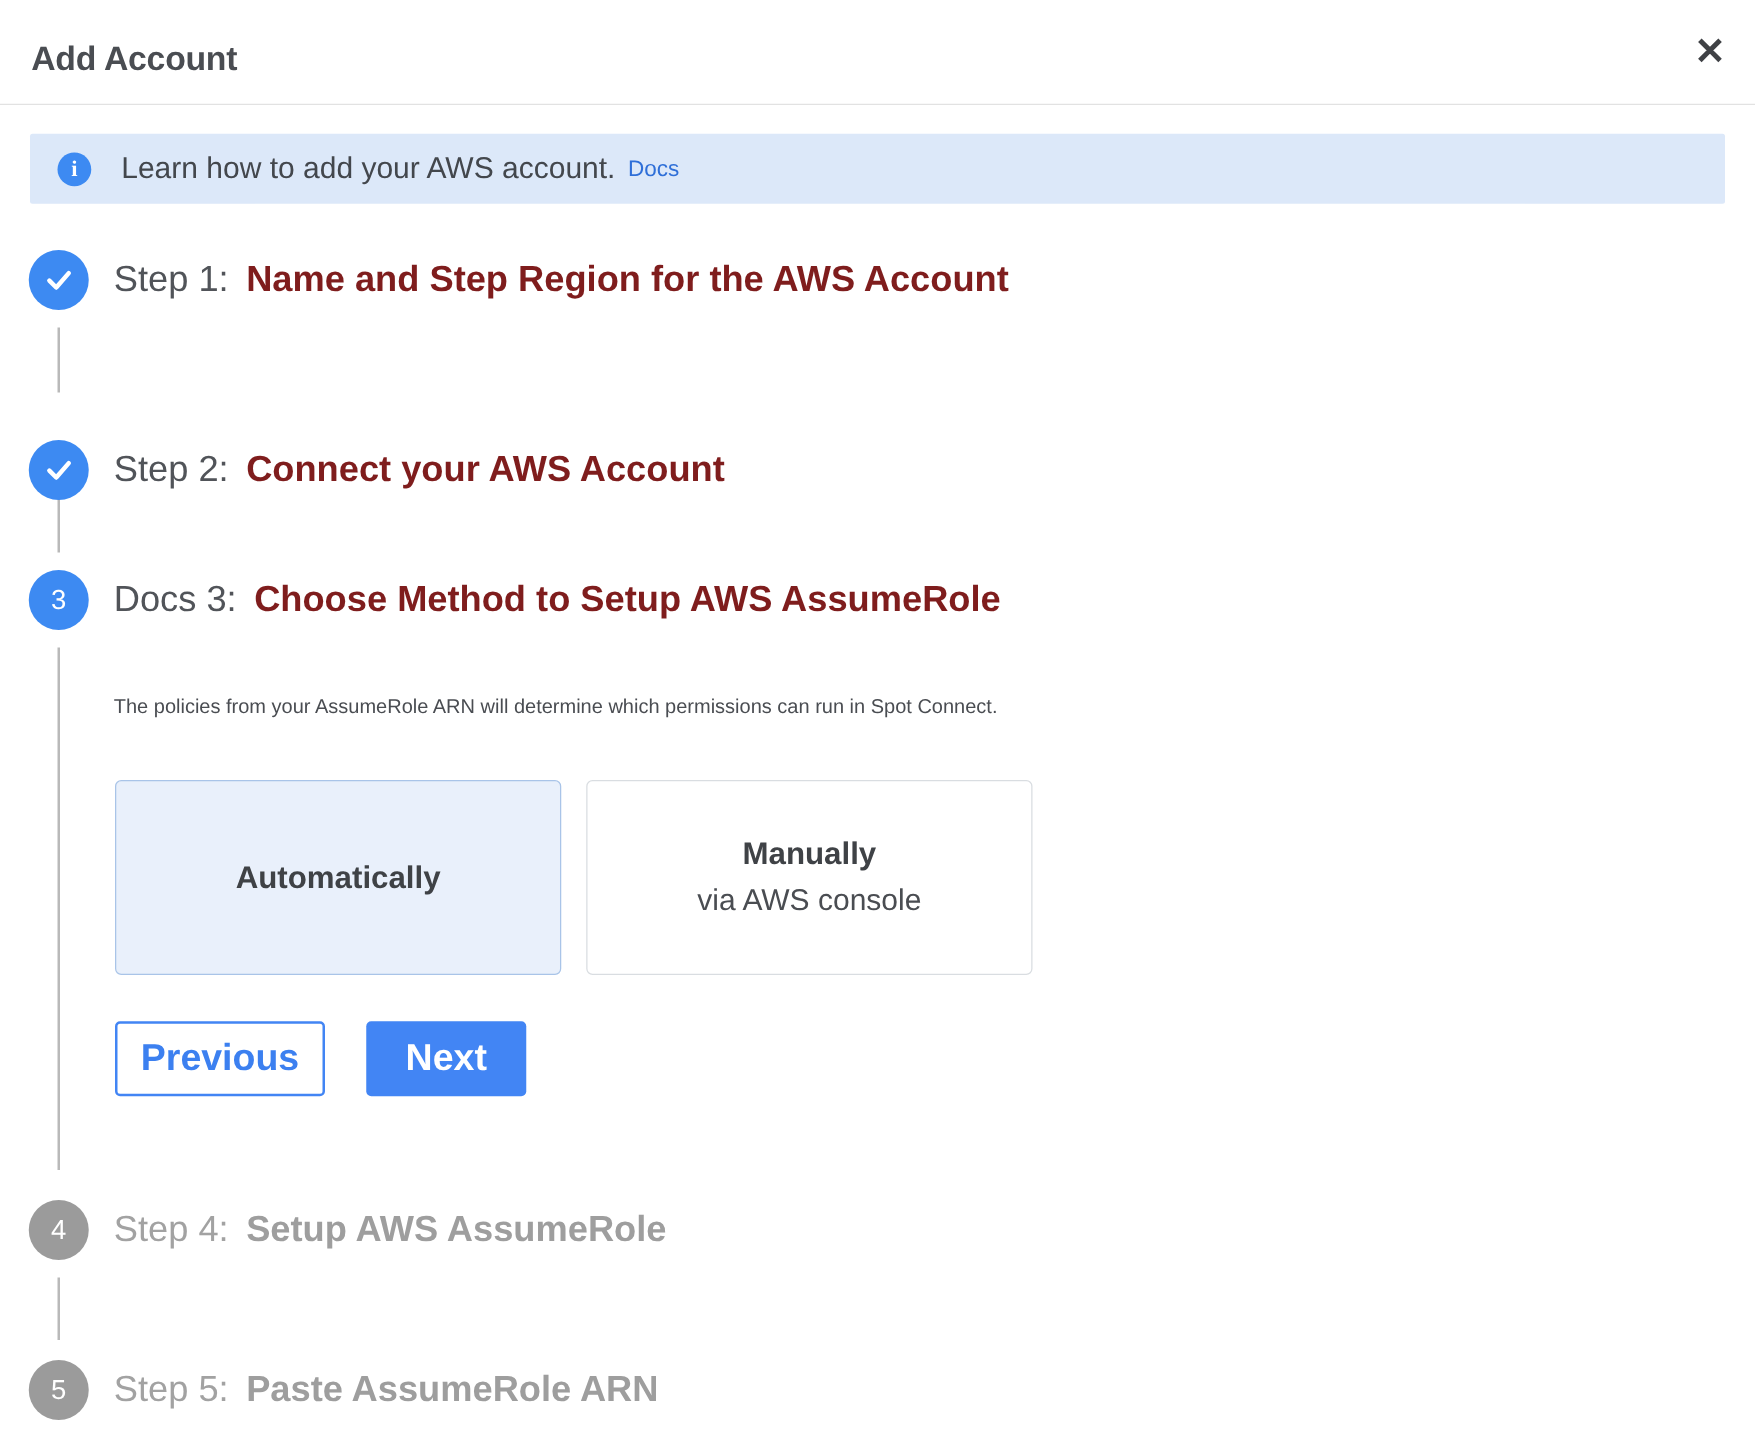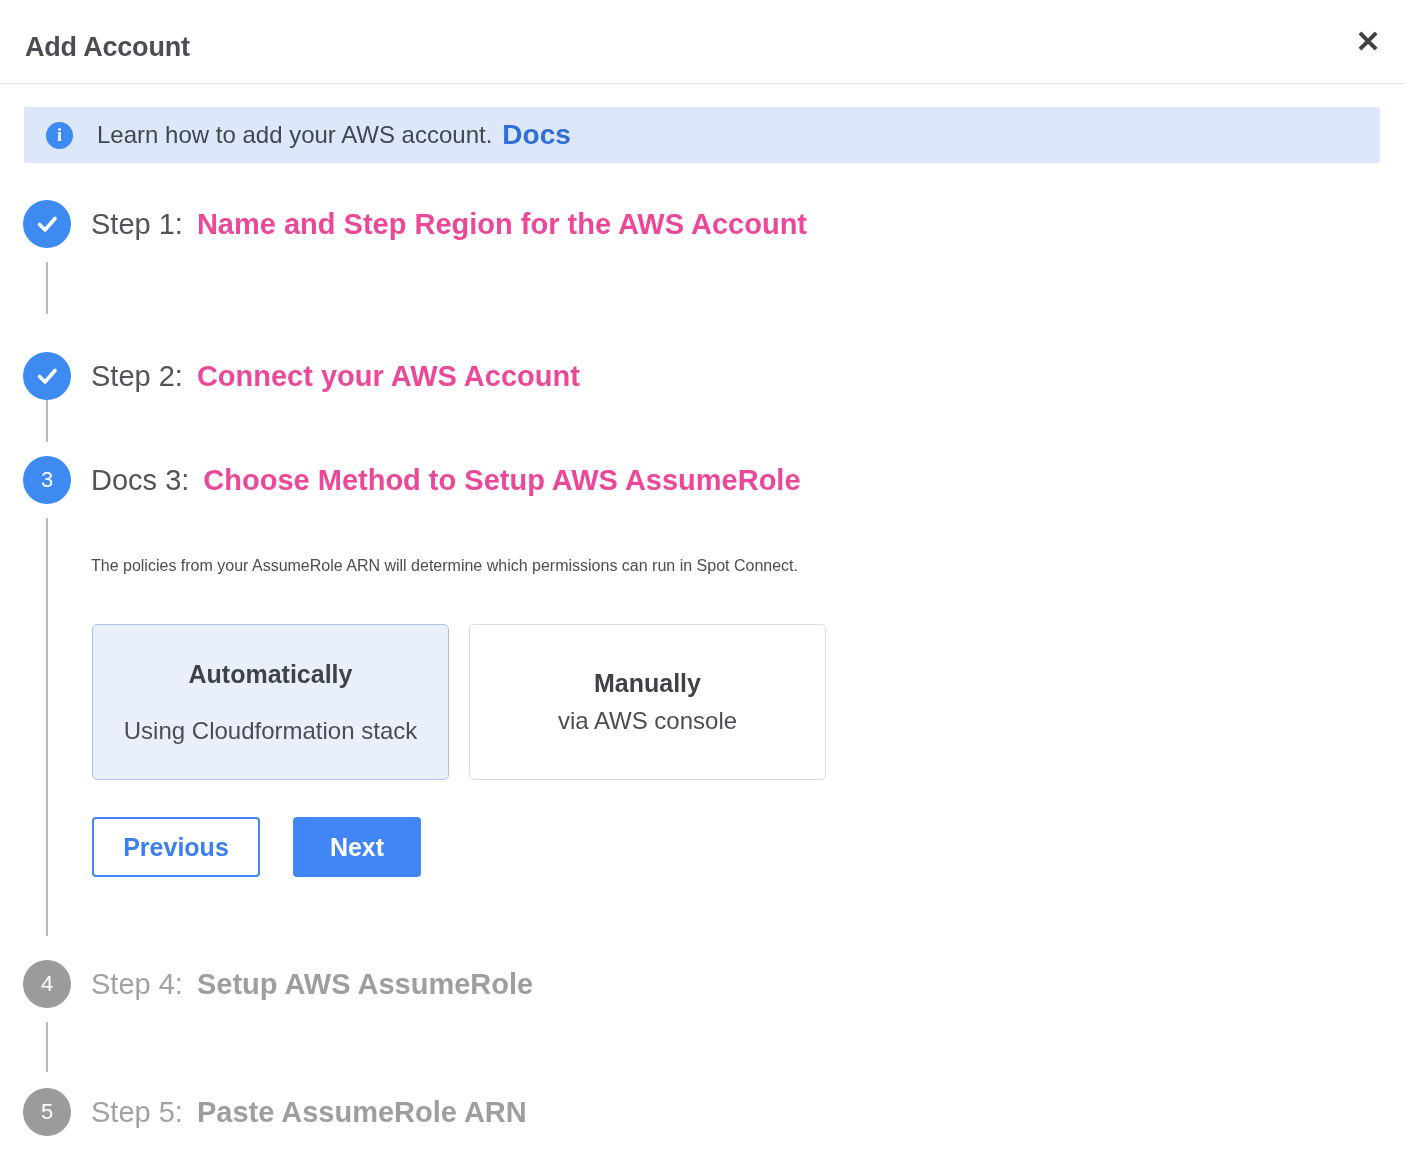--- a/index.html
+++ b/index.html
@@ -43,37 +43,37 @@
   }
   .info-icon {
     width: 27px; height: 27px; border-radius: 50%;
     background: #3d8af2; color: #ffffff;
     font-size: 18px; font-weight: 700; font-family: "Liberation Serif", serif;
     display: flex; align-items: center; justify-content: center;
     margin-left: 22px; flex: 0 0 auto;
   }
   .banner-text { margin-left: 24px; font-size: 24px; color: #43474d; }
   .banner-link {
-    margin-left: 10px; font-size: 28px; font-weight: 700;
+    margin-left: 10px; font-size: 18px; font-weight: 400;
     color: #2f6fd8; text-decoration: none; cursor: pointer;
   }
 
   
   .step-row { position: absolute; left: 23px; height: 48px; display: flex; align-items: center; }
   .step-circle {
     width: 48px; height: 48px; border-radius: 50%;
     display: flex; align-items: center; justify-content: center;
     flex: 0 0 auto;
   }
   .step-circle.completed, .step-circle.active { background: #3d8af2; }
   .step-circle.pending { background: #9b9b9b; }
   .step-num { color: #ffffff; font-size: 22px; }
   .step-text { margin-left: 20px; font-size: 29px; white-space: nowrap; }
   .step-label { color: #515459; font-weight: 400; }
-  .step-title { color: #ec4899; font-weight: 700; margin-left: 14px; }
+  .step-title { color: #7f1d1d; font-weight: 700; margin-left: 14px; }
   .step-row.pending .step-label { color: #a2a2a2; }
   .step-row.pending .step-title { color: #9e9e9e; }
 
   
   .connector {
     position: absolute; left: 46px; width: 2px; background: #b9b9b9;
   }
 
   
   .step3-desc {
@@ -88,21 +88,21 @@
   }
   .method-card.selected {
     background: #e9f0fb; border: 1px solid #a9c4e8;
   }
   .card-1 { left: 92px; gap: 19px; }
   .card-2 { left: 469px; }
   .method-title { font-size: 25px; font-weight: 700; color: #3f4246; }
   .method-subtitle { font-size: 24px; font-weight: 400; color: #4a4d52; margin-top: 9px; }
 
   .wizard-buttons { position: absolute; left: 92px; top: 817px; display: flex; }
-  .btn { font-family: "Liberation Sans", sans-serif; font-size: 25px; font-weight: 700;
+  .btn { font-family: "Liberation Sans", sans-serif; font-size: 30px; font-weight: 700;
          border-radius: 4px; cursor: pointer; height: 60px;
          display: flex; align-items: center; justify-content: center; }
   .btn-previous {
     width: 168px; background: #ffffff;
     border: 2px solid #4285f4; color: #3c80f0;
   }
   .btn-next {
     width: 128px; margin-left: 33px;
     background: #4285f4; border: none; color: #ffffff; text-align: right;
   }
@@ -158,21 +158,20 @@
     </div>
     <div class="step-text">
       <span class="step-label">Docs 3:</span><span class="step-title">Choose Method to Setup AWS AssumeRole</span>
     </div>
   </div>
 
   <div class="step3-desc">The policies from your AssumeRole ARN will determine which permissions can run in Spot Connect.</div>
 
   <div class="method-card card-1 selected">
     <div class="method-title">Automatically</div>
-    <div class="method-subtitle">Using Cloudformation stack</div>
   </div>
 
   <div class="method-card card-2">
     <div class="method-title">Manually</div>
     <div class="method-subtitle">via AWS console</div>
   </div>
 
   <div class="wizard-buttons">
     <button class="btn btn-previous">Previous</button>
     <button class="btn btn-next">Next</button>

